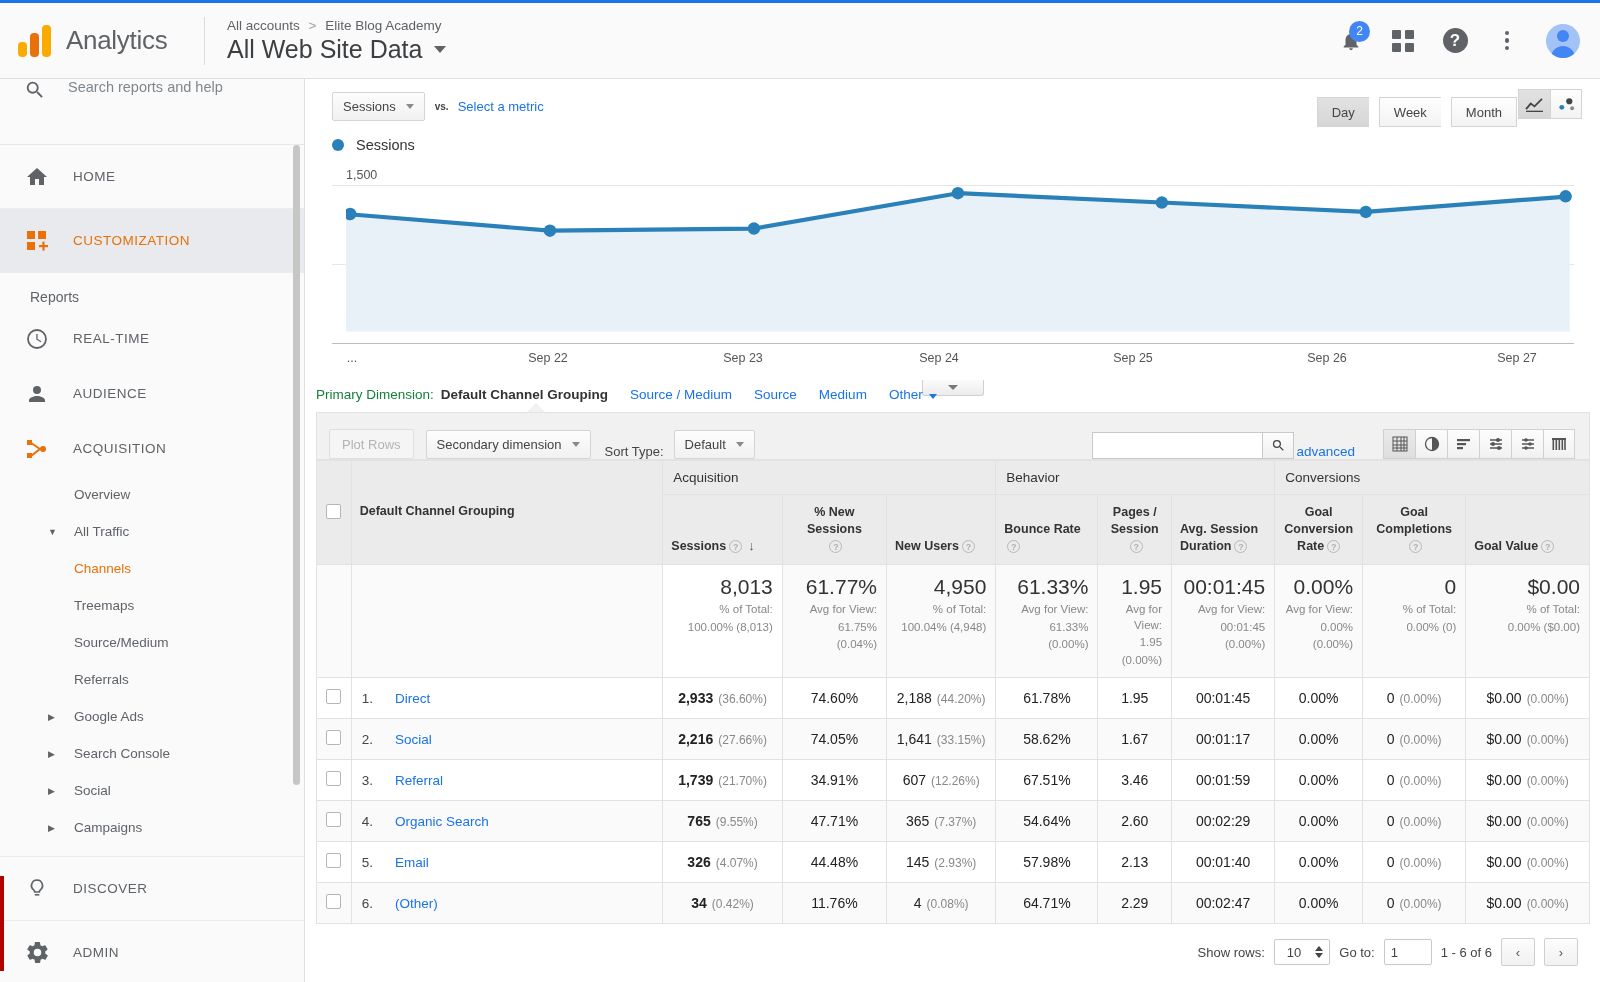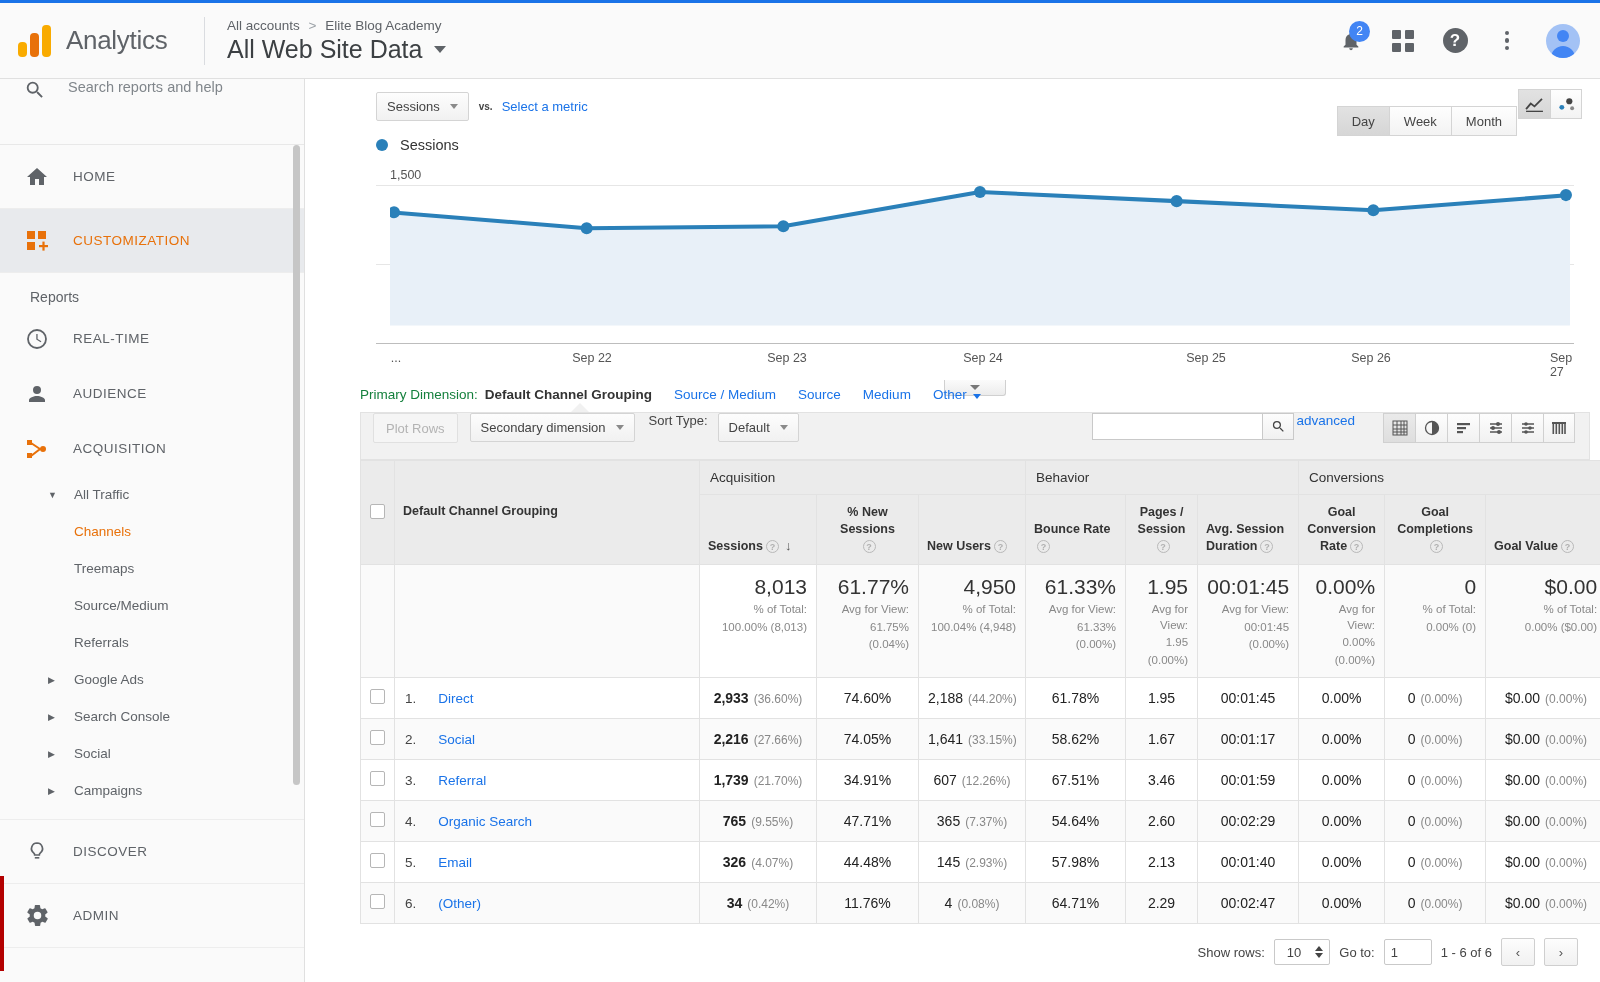--- a/index.html
+++ b/index.html
@@ -59,31 +59,31 @@
   .sub-item { height:37px; display:flex; align-items:center; padding-left:74px; font-size:13.5px;
               color:#5f6368; cursor:pointer; position:relative; }
   .sub-item.active { color:#e8710a; }
   .sub-item .tri { position:absolute; left:48px; font-size:9px; color:#5f6368; }
   .nav-sep { border-top:1px solid #ededed; }
   .scrollbar { position:absolute; top:66px; left:293px; width:7px; height:700px; }
   .scrollbar .thumb { width:7px; height:640px; background:#c6c6c6; border-radius:4px; }
   .redstrip { position:absolute; left:0; top:797px; width:4px; height:95px; background:#b30000; }
 
   
-  .main { position:absolute; top:76px; left:306px; right:0; bottom:0; background:#fff; overflow:hidden;margin-left:44px;}
+  .main { position:absolute; top:76px; left:306px; right:0; bottom:0; background:#fff; overflow:hidden;}
 
   .chart-tools { height:44px; display:flex; align-items:center; padding:10px 0 0 26px; position:relative;}
   .btn { border:1px solid #d4d4d4; background:linear-gradient(#fdfdfd,#f1f1f1); border-radius:2px;
          height:29px; display:inline-flex; align-items:center; padding:0 10px; font-size:13px;
          color:#444; cursor:pointer; }
   .btn .dd { margin-left:10px; border-left:4px solid transparent;border-right:4px solid transparent;
              border-top:5px solid #8a8a8a; display:inline-block;}
   .vs { margin:0 9px 0 10px; font-size:10px; color:#444; font-weight:bold; }
   .link { color:#1a73e8; cursor:pointer; }
-  .seg { position:absolute; right:83px; top:27px; display:flex; }
+  .seg { position:absolute; right:83px; top:18px; display:flex;gap:10px; }
   .seg div { border:1px solid #d4d4d4; border-right:none; height:30px; padding:0 14px; display:flex;
              align-items:center; font-size:13px; background:linear-gradient(#fefefe,#f3f3f3); cursor:pointer;}
   .seg div:last-child { border-right:1px solid #d4d4d4; }
   .seg div.on { background:linear-gradient(#e2e2e2,#d6d6d6); }
   .seg2 { position:absolute; right:18px; top:10px; display:flex; }
   .seg2 div { border:1px solid #d4d4d4; border-right:none; height:30px; width:32px; display:flex;
               align-items:center; justify-content:center; cursor:pointer; background:linear-gradient(#fefefe,#f3f3f3);}
   .seg2 div:last-child{border-right:1px solid #d4d4d4;}
   .seg2 div.on { background:linear-gradient(#e2e2e2,#d6d6d6); }
 
@@ -104,21 +104,21 @@
   .pdim { display:flex; align-items:center; padding:14px 0 0 10px; font-size:13.5px; position:relative; }
   .pdim .lbl { color:#15803d; }
   .pdim .cur { font-weight:bold; color:#333; margin-left:7px; }
   .pdim .opt { color:#1a73e8; margin-left:22px; cursor:pointer; }
   .pdim .ddc { display:inline-block; margin-left:6px; border-left:4px solid transparent;
                border-right:4px solid transparent; border-top:5px solid #1a73e8;}
   .notch { position:absolute; left:221px; top:30px; width:0;height:0;
            border-left:9px solid transparent;border-right:9px solid transparent;border-bottom:9px solid #f1f1f1;}
 
   .tablebar { margin:10px 10px 0 10px; height:48px; background:#f1f1f1; border:1px solid #e2e2e2;
-              display:flex; align-items:flex-start; padding:0 12px; position:relative;}
+              display:flex; align-items:flex-end; padding:0 12px; position:relative;}
   .btn-dis { border:1px solid #e0e0e0; background:#f5f5f5; color:#b3b3b3; border-radius:2px;
              height:30px; padding:0 12px; display:flex; align-items:center; font-size:13px;}
   .sorttype { margin-left:14px; font-size:13px; color:#444; }
   .searchwrap { position:absolute; right:295px; display:flex; }
   .searchwrap input { width:170px; height:27px; border:1px solid #c9c9c9; border-right:none; padding:0 6px;
                       font-family:"Liberation Sans",sans-serif; font-size:13px; outline:none;}
   .searchbtn { width:32px;height:27px;border:1px solid #c9c9c9; background:linear-gradient(#fdfdfd,#f0f0f0);
                display:flex;align-items:center;justify-content:center; cursor:pointer;}
   .advanced { position:absolute; right:234px; color:#1a73e8; font-size:13.5px; cursor:pointer;}
   .viewicons { position:absolute; right:14px; display:flex; }
@@ -282,20 +282,24 @@
           <rect x="2" y="3" width="5" height="5" fill="#e8710a"></rect>
           <rect x="2" y="16" width="5" height="5" fill="#e8710a"></rect>
           <circle cx="18" cy="12" r="3" fill="#e8710a"></circle>
           <path d="M6 6 L15 12 L6 19" stroke="#e8710a" stroke-width="2" fill="none"></path>
         </svg>
       </span>
       <span>ACQUISITION</span>
     </div>
 
     <div class="sub-item">
+      <span class="tri"></span>
+      <span>Overview</span>
+    </div>
+    <div class="sub-item">
       <span class="tri">▼</span>
       <span>All Traffic</span>
     </div>
     <div class="sub-item active">
       <span>Channels</span>
     </div>
     <div class="sub-item">
       <span>Treemaps</span>
     </div>
     <div class="sub-item">
@@ -401,21 +405,21 @@
         <circle cx="980" cy="47" r="6" fill="#2a80b9"></circle>
         <circle cx="1172" cy="32" r="6" fill="#2a80b9"></circle>
       </svg>
     </div>
 
     <div class="xaxis">
       <span class="xtick" style="left:20px">...</span>
       <span class="xtick" style="left:216px">Sep 22</span>
       <span class="xtick" style="left:411px">Sep 23</span>
       <span class="xtick" style="left:607px">Sep 24</span>
-      <span class="xtick" style="left:830px">Sep 25</span>
+      <span class="xtick" style="left:801px">Sep 25</span>
       <span class="xtick" style="left:995px">Sep 26</span>
       <span class="xtick" style="left:1185px">Sep 27</span>
       <div class="dragger">
           <i></i>
         </div>
     </div>
 
     <div class="pdim">
       <span class="lbl">Primary Dimension:</span>
       <span class="cur">Default Channel Grouping</span>

